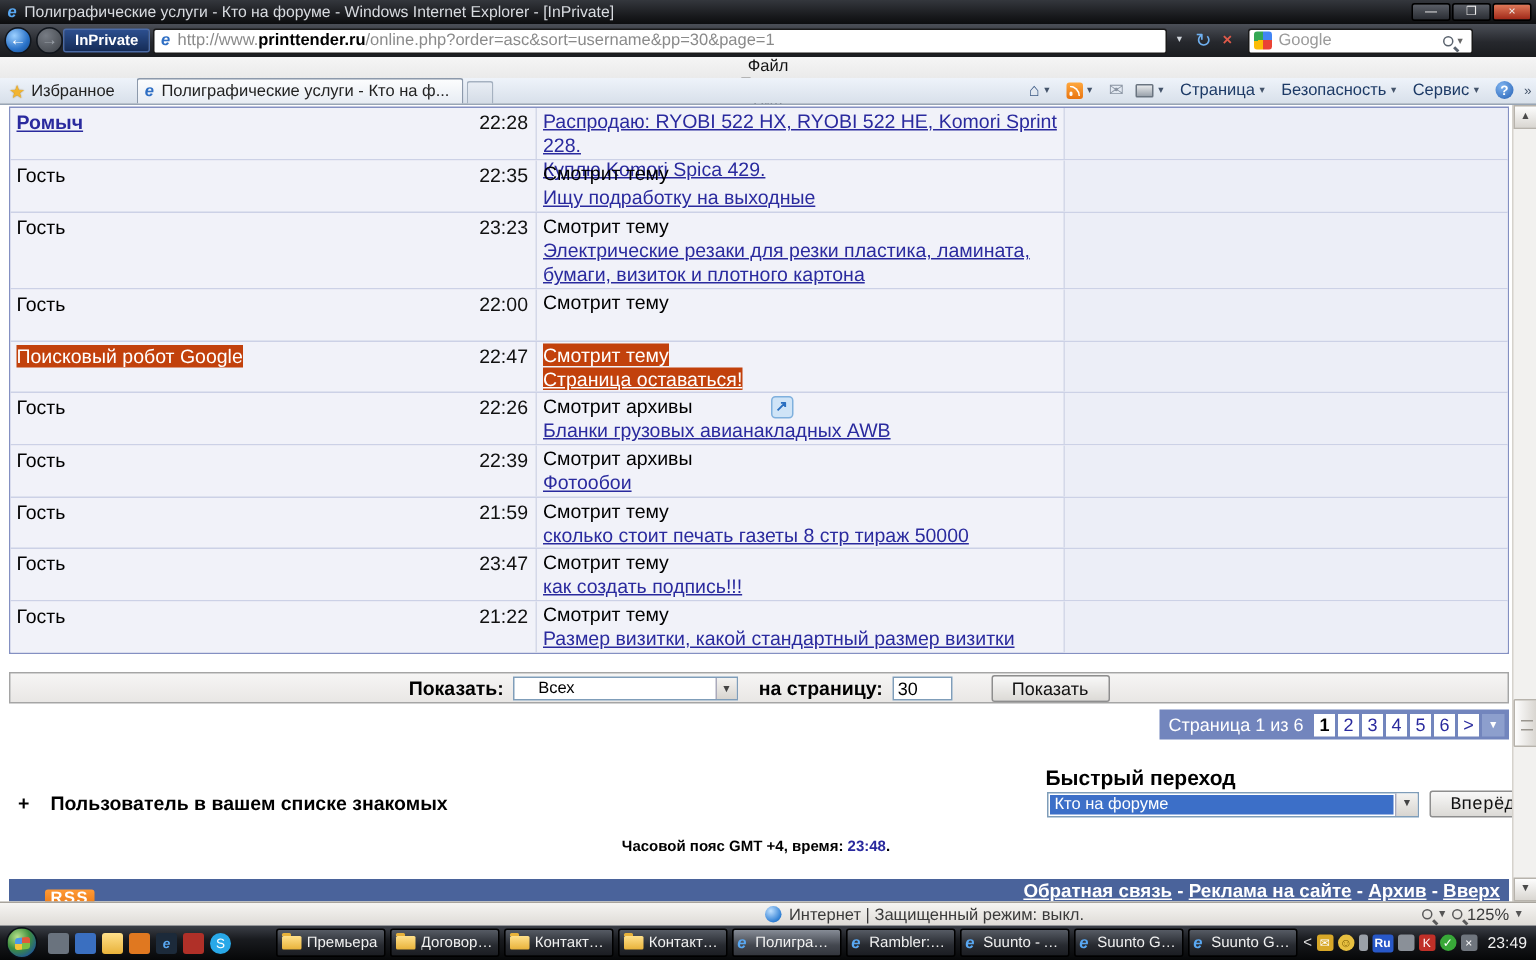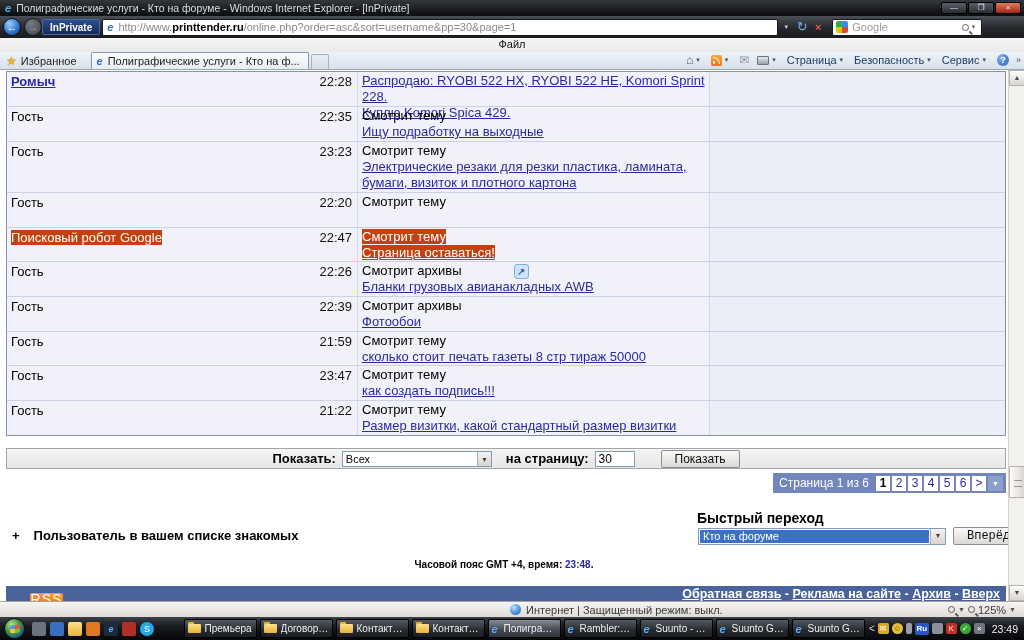--- a/index.html
+++ b/index.html
@@ -110,21 +110,21 @@
     vertical-align:middle; background:#cfe4f7; border:1px solid #7fb0dd;
     border-radius:3px; color:#2a6fc0; font-size:10px; line-height:14px;
     text-align:center; font-weight:bold; }
 
   
   #controls-bar { left:6px; top:378px; width:1000px; height:21px;
     background:linear-gradient(#f6f5f4,#e9e7e5); border:1px solid #a5a5a5;
     display:flex; align-items:center; justify-content:center; font-size:13px; }
   #controls-bar b { font-weight:bold; }
   .sel-box { width:150px; height:16px; background:#fff; border:1px solid #7f9db9;
-    margin:0 14px 0 6px; display:flex; align-items:center; font-size:11px; padding-left:3px; }
+    margin:0 14px 0 6px; display:flex; align-items:center; font-size:11px; padding-left:16px; }
   .sel-box .arr { margin-left:auto; width:14px; height:100%; text-align:center;
     font-size:7px; line-height:15px; color:#444; background:linear-gradient(#f4f3f1,#d8d5d0);
     border-left:1px solid #aab; }
   .txt-in { width:40px; height:16px; border:1px solid #7f9db9; font-size:12px;
     padding-left:3px; margin:0 26px 0 6px; background:#fff;
     font-family:"Liberation Sans",sans-serif; }
   .btn-classic { height:18px; background:linear-gradient(#f8f8f8,#dcdad6);
     border:1px solid #8e8e8e; border-radius:2px; font-size:12px; padding:0 13px;
     color:#111; font-family:"Liberation Sans",sans-serif; }
 
@@ -152,22 +152,22 @@
   #tz-line { left:0; top:489px; width:1008px; text-align:center; font-size:10px;
     font-weight:bold; color:#000; }
   #tz-line .time { color:#2a2a9e; }
 
   
   #footer-bar { left:6px; top:516px; width:1000px; height:15px; background:#4a639b;
     color:#fff; font-size:12.5px; font-weight:bold; text-align:right;
     padding:1px 6px 0 0; white-space:nowrap; }
   #footer-bar a { color:#fff; text-decoration:underline; }
   #rss-badge { left:30px; top:523px; width:33px; height:13px; border-radius:2px;
-    background:linear-gradient(#ff9a35,#e87410); color:#fff; font-size:14px;
-    font-weight:normal; text-align:center; line-height:13px; letter-spacing:1px; }
+    background:linear-gradient(#ff9a35,#e87410); color:#fff; font-size:11px;
+    font-weight:bold; text-align:center; line-height:13px; letter-spacing:1px; }
 
   
   #vscroll { left:1008px; top:70px; width:16px; height:531px; background:#f2f1ef;
     border-left:1px solid #d5d2cc; }
   .sbtn { position:absolute; left:0; width:16px; height:16px;
     background:linear-gradient(#fdfdfd,#d9d6d1); border:1px solid #b7b3ac;
     text-align:center; font-size:7px; line-height:14px; color:#4a4a4a; }
   #sb-up { top:0; } #sb-dn { bottom:0; }
   #sb-thumb { position:absolute; left:0; top:396px; width:16px; height:32px;
     background:linear-gradient(90deg,#fdfdfd,#d9d6d1); border:1px solid #b7b3ac;
@@ -340,21 +340,21 @@
         <div class="c-time">23:23</div>
         <div class="c-act">
           <div><span>Смотрит тему</span></div>
           <div><a class="lnk">Электрические резаки для резки пластика, ламината, бумаги, визиток и плотного картона</a></div>
         </div>
         <div class="c-empty"></div>
       </div>
 
       <div class="row" style="height:35px">
         <div class="c-user"><span>Гость</span></div>
-        <div class="c-time">22:20</div>
+        <div class="c-time">22:00</div>
         <div class="c-act">
           <div><span>Смотрит тему</span></div>
         </div>
         <div class="c-empty"></div>
       </div>
 
       <div class="row" style="height:34px">
         <div class="c-user"><span class="sel">Поисковый робот Google</span></div>
         <div class="c-time">22:47</div>
         <div class="c-act">

